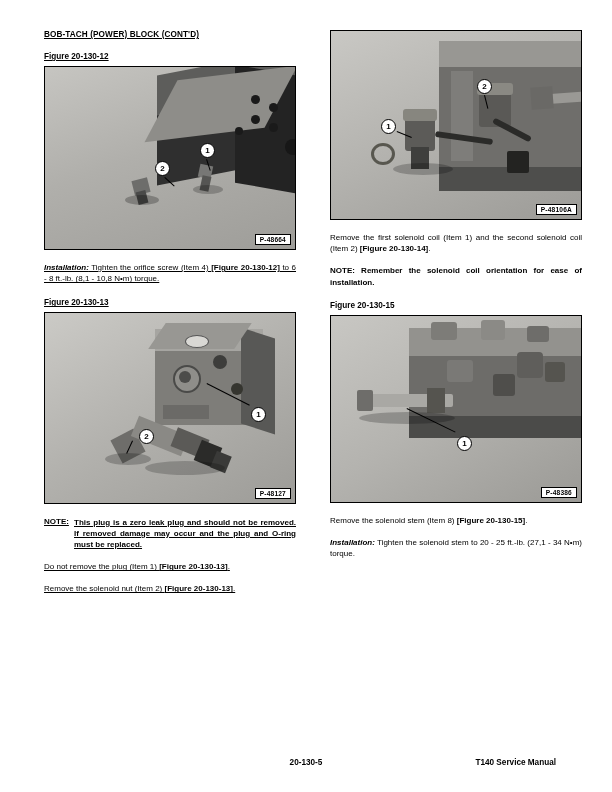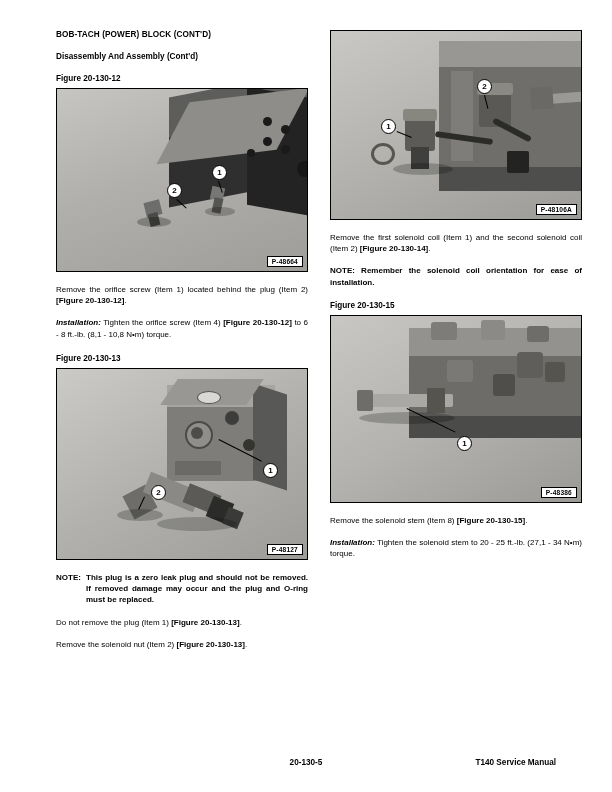--- a/index.html
+++ b/index.html
@@ -19,21 +19,21 @@
     position: absolute;
     left: 0; top: 0;
     width: 612px;
     height: 792px;
   }
   .col {
     position: absolute;
     top: 30px;
     width: 252px;
   }
-  .col-left { left: 56px; }
+  .col-left { left: 44px; text-decoration: underline; }
   .col-right { left: 330px; }
 
   .h-title {
     font-size: 8.2px;
     font-weight: bold;
     letter-spacing: 0.1px;
     margin: 0 0 13px 0;
   }
   .h-sub {
     font-size: 8.2px;
@@ -129,21 +129,20 @@
   }
 </style>
 </head>
 <body>
 
 <div class="page">
 
   <div class="col col-left">
 
     <div class="h-title">BOB-TACH (POWER) BLOCK (CONT'D)</div>
-    <div class="h-sub">Disassembly And Assembly (Cont'd)</div>
 
     <div class="fig-label">Figure 20-130-12</div>
 
     <div class="figbox" style="height:182px; background:#b9b8b4;">
 
       <div class="blk" style="left:0;top:0;width:100%;height:100%;background:linear-gradient(160deg,#c6c5c1 0%,#b0afab 45%,#9e9d99 100%);"></div>
 
       <div class="blk" style="left:112px;top:-4px;width:148px;height:108px;background:#2f2f2f;transform:skewY(-11deg);"></div>
       <div class="blk" style="left:112px;top:-6px;width:150px;height:40px;background:#5d5d5b;transform:skewY(-11deg);"></div>
       <div class="blk" style="left:190px;top:4px;width:72px;height:118px;background:#232323;transform:skewY(10deg);"></div>
@@ -166,21 +165,20 @@
       <div class="blk" style="left:148px;top:118px;width:30px;height:9px;border-radius:50%;background:rgba(0,0,0,0.22);"></div>
 
       <div class="callout" style="left:155px; top:76px;">1</div>
       <div class="callout" style="left:110px; top:94px;">2</div>
       <div class="lead" style="left:162px; top:92px; width:12px; transform:rotate(72deg);"></div>
       <div class="lead" style="left:120px; top:110px; width:13px; transform:rotate(42deg);"></div>
 
       <div class="code">P-48664</div>
     </div>
 
-    <p class="body"><span>Remove the orifice screw (Item 1) located behind the plug (Item 2) </span><span class="bold">[Figure 20-130-12]</span><span>.</span></p>
 
     <p class="body"><span class="ital-bold">Installation:</span><span> Tighten the orifice screw (Item 4) </span><span class="bold">[Figure 20-130-12]</span><span> to 6 - 8 ft.-lb. (8,1 - 10,8 N•m) torque.</span></p>
 
     <div class="fig-label" style="margin-top:14px;">Figure 20-130-13</div>
 
     <div class="figbox" style="height:190px; background:#bdbcb8;">
       <div class="blk" style="left:0;top:0;width:100%;height:100%;background:linear-gradient(150deg,#cbcac6 0%,#b2b1ad 50%,#9d9c98 100%);"></div>
 
       <div class="blk" style="left:110px;top:16px;width:108px;height:96px;background:#7e7d79;"></div>
       <div class="blk" style="left:110px;top:16px;width:108px;height:22px;background:#a6a5a1;"></div>

